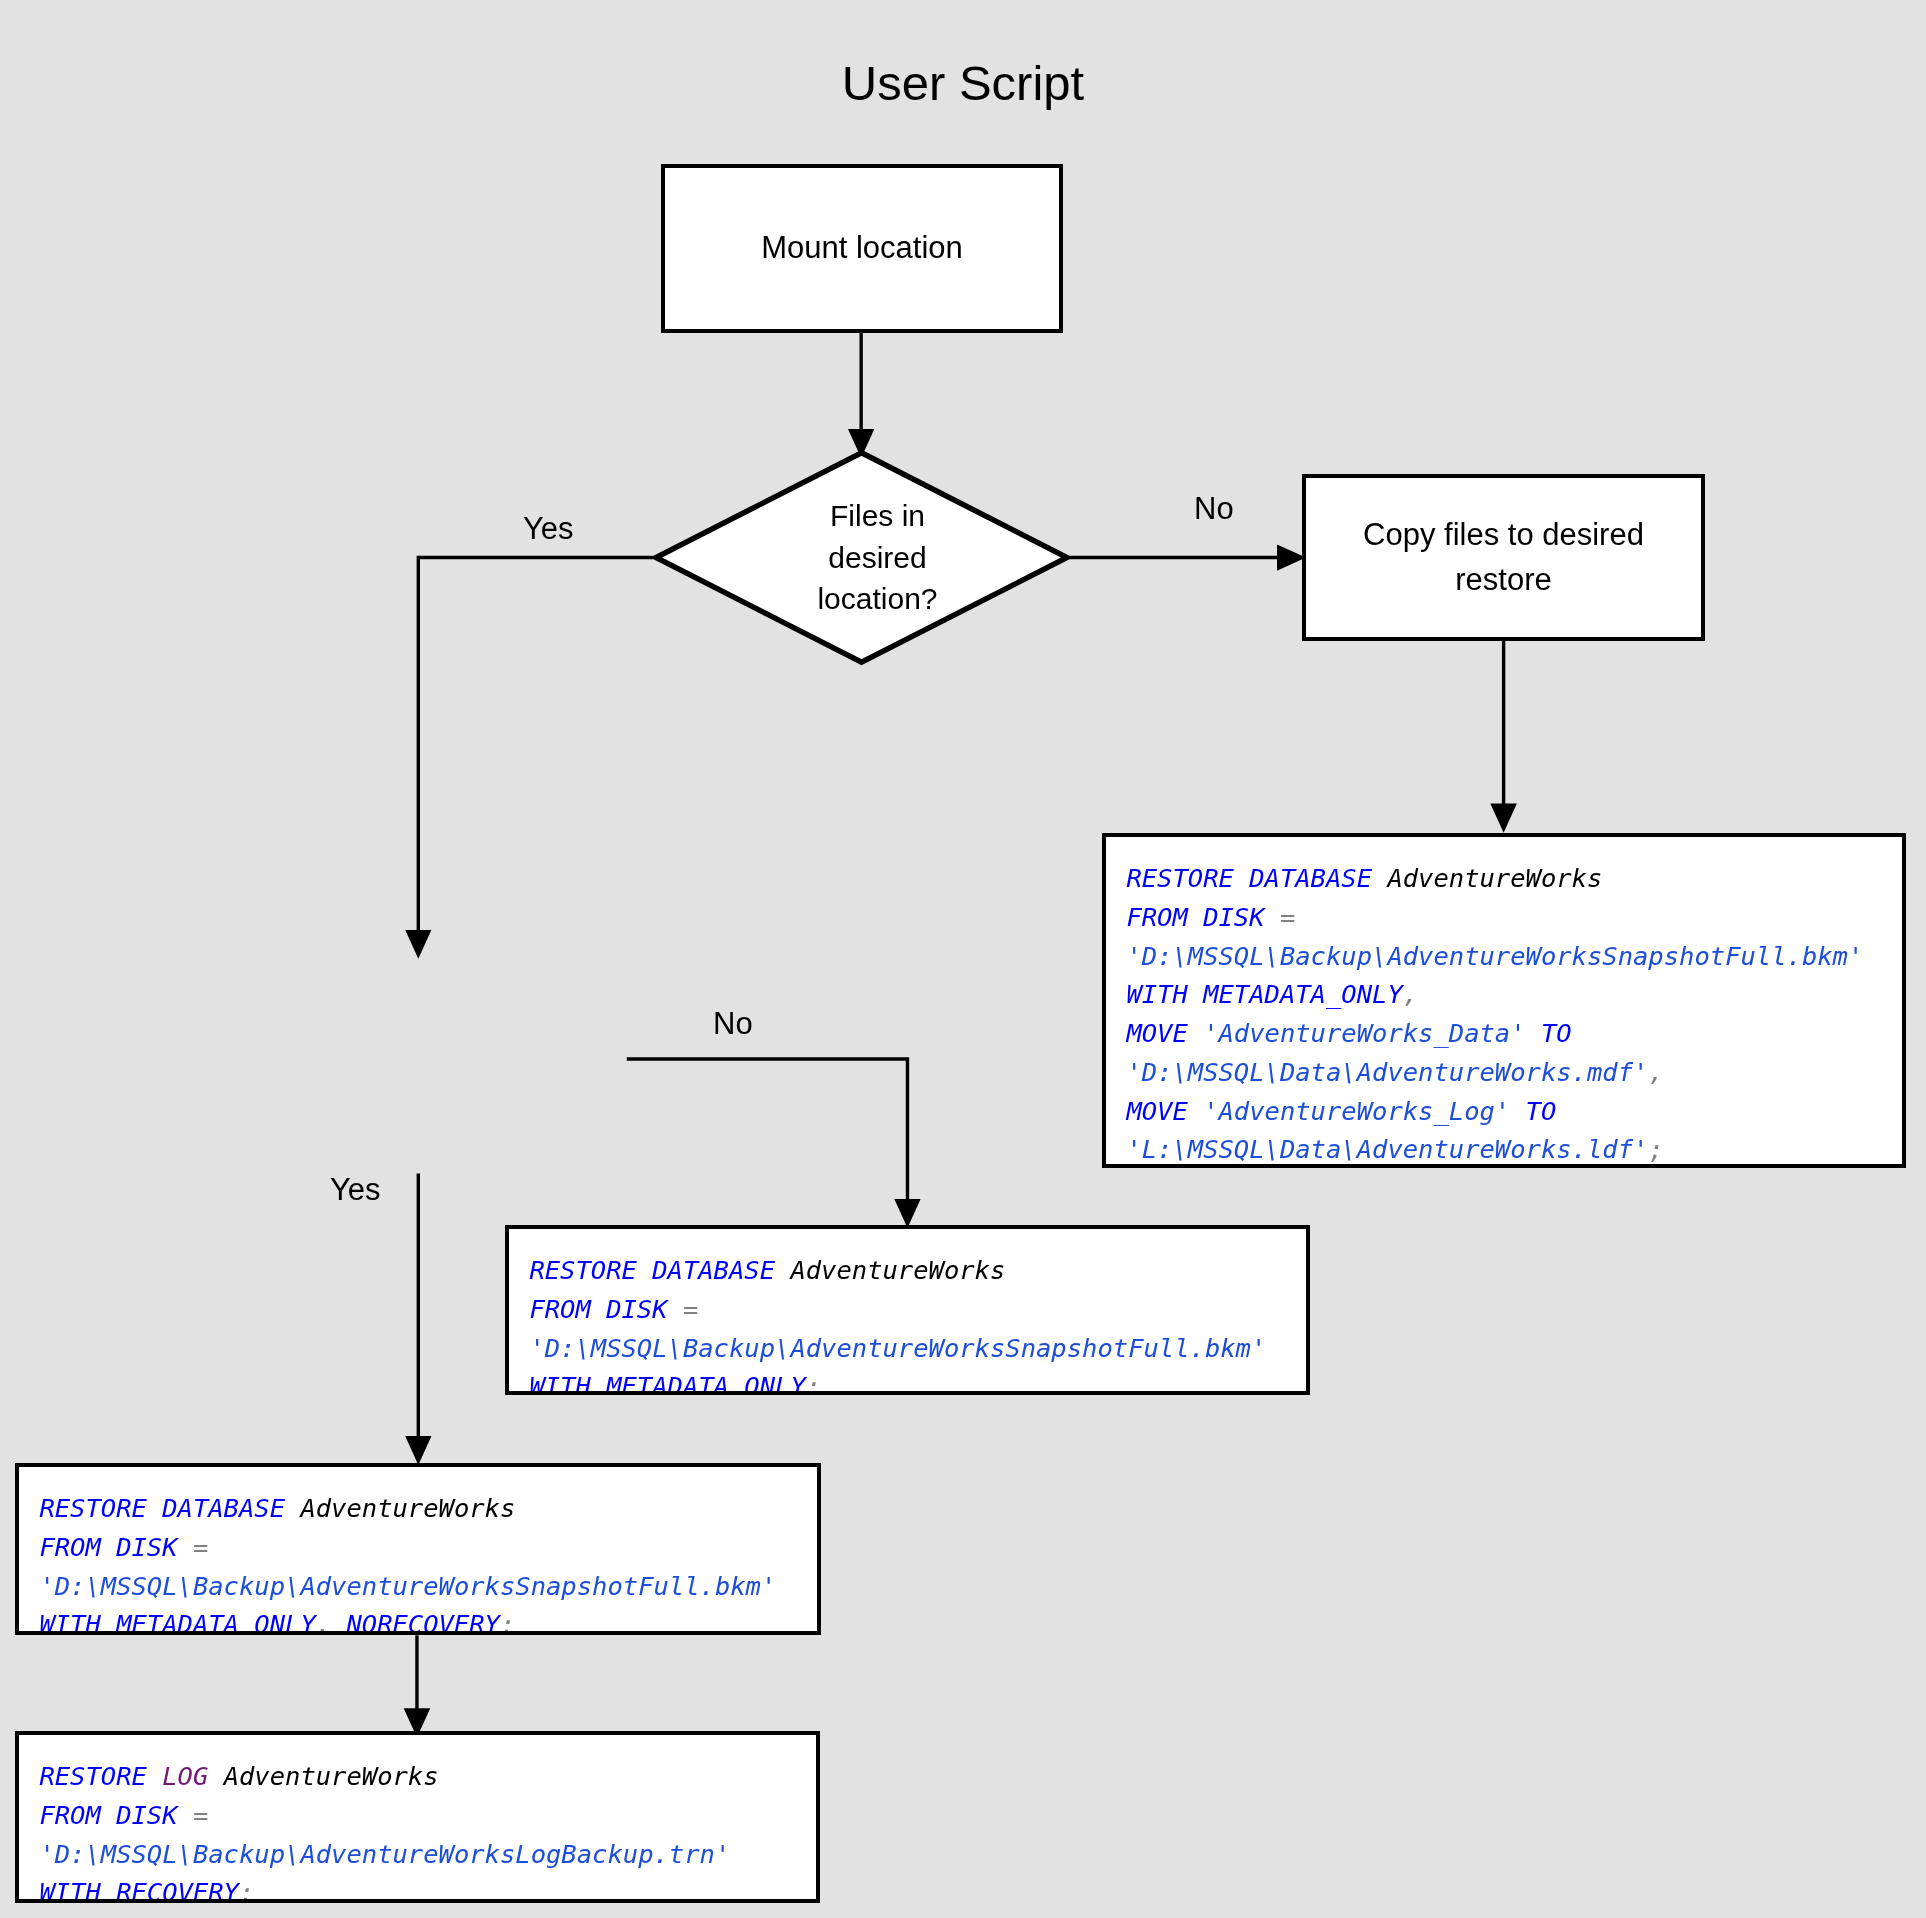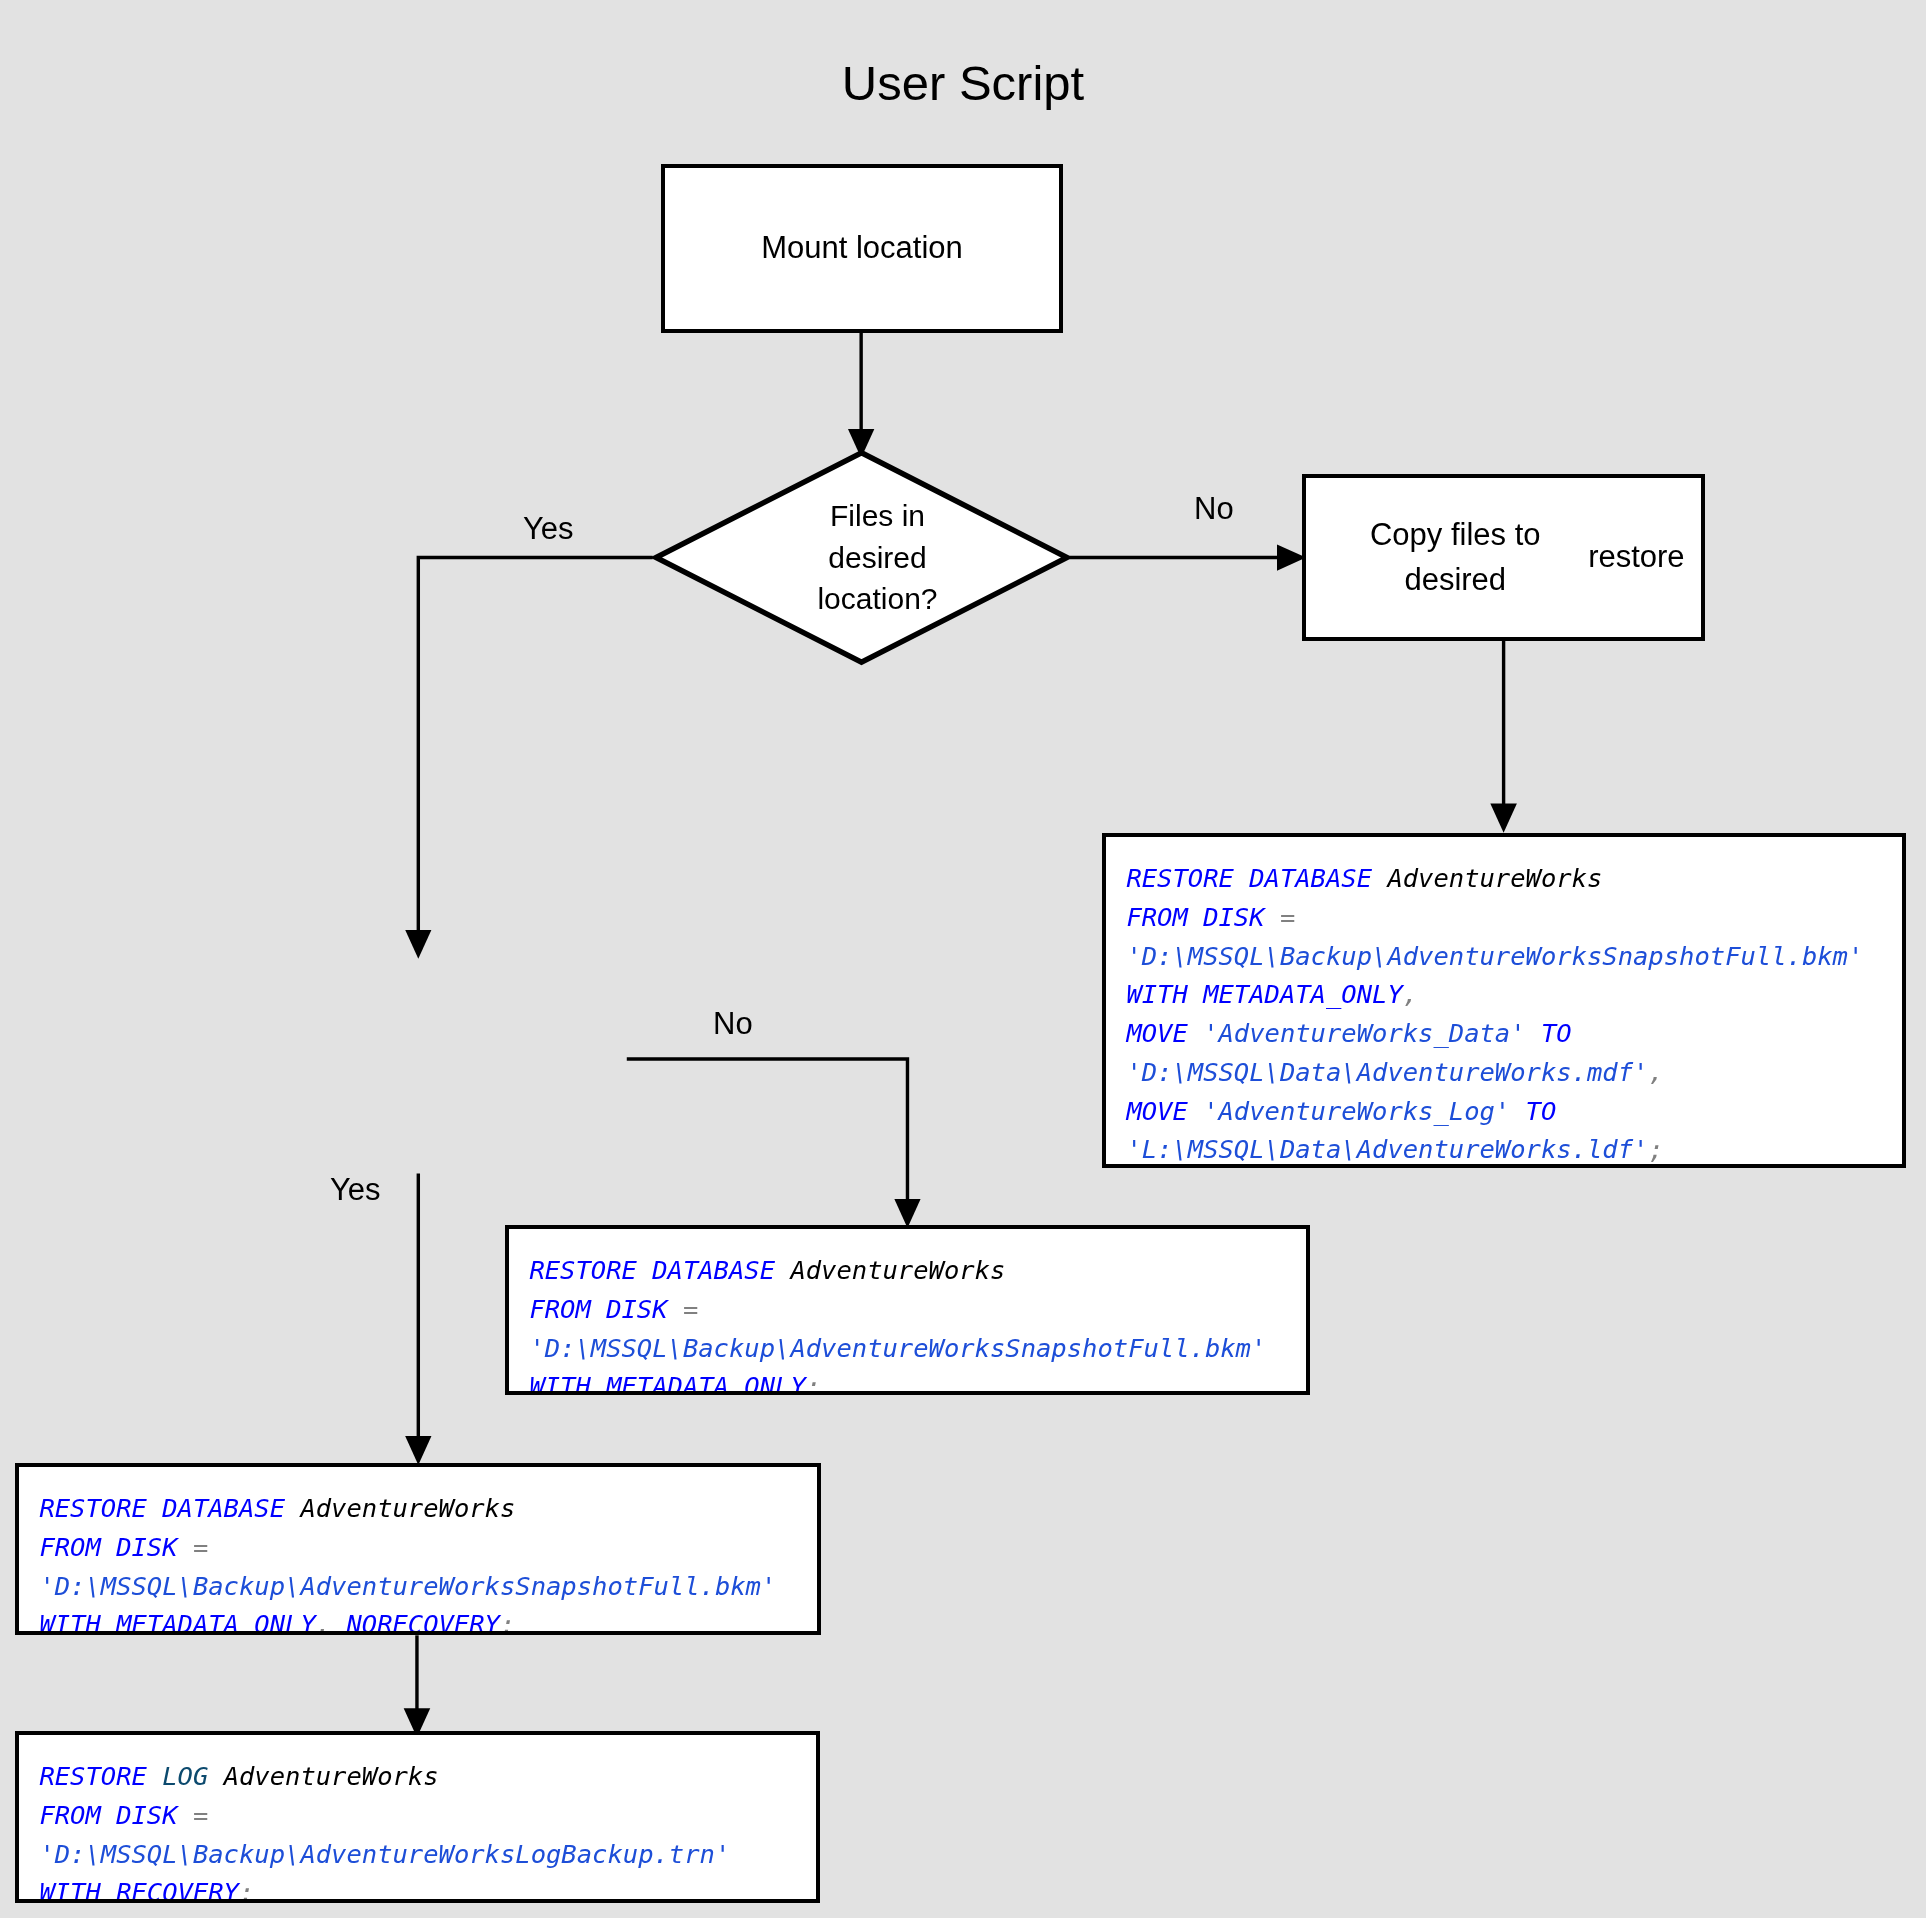--- a/index.html
+++ b/index.html
@@ -97,21 +97,21 @@
     padding: 22px 20.4px 20.4px 20.4px;
     font-family: "DejaVu Sans Mono", monospace;
     font-size: 25.5px;
     line-height: 1.52;
     color: #000;
     white-space: pre;
     overflow: hidden;
   }
   .sql-line { display: block; font-style: italic; }
   .kw  { color: #0000ff; }
-  .kwm { color: #0c4a6e; }
+  .kwm { color: #701a75; }
   .str { color: #1d4ed8; }
   .pl  { color: #000000; }
   .pun { color: #808080; }
 </style>
 </head>
 <body>
 
 <div id="canvas">
 
   <svg id="flow-svg" viewBox="0 0 2827 2816">
@@ -153,21 +153,21 @@
     <svg width="417" height="215" viewBox="0 0 612 316">
       <polygon points="306,4 608,158 306,312 4,158" fill="#ffffff" stroke="#000000" stroke-width="8"></polygon>
     </svg>
     <div class="diamond-label">
       <span>Files in</span>
       <span>desired</span>
       <span>location?</span>
     </div>
   </div>
 
-  <div class="proc-box" style="left:1302px; top:474px; width:403px; height:167px; flex-direction:row;">
+  <div class="proc-box" style="left:1302px; top:474px; width:403px; height:167px; flex-direction:column;">
     <span>Copy files to desired</span>
     <span>restore</span>
   </div>
 
 
   <div class="edge-label" style="left:523px; top:511px;">Yes</div>
   <div class="edge-label" style="left:1194px; top:491px;">No</div>
   <div class="edge-label" style="left:713px; top:1006px;">No</div>
   <div class="edge-label" style="left:330px; top:1172px;">Yes</div>
 

